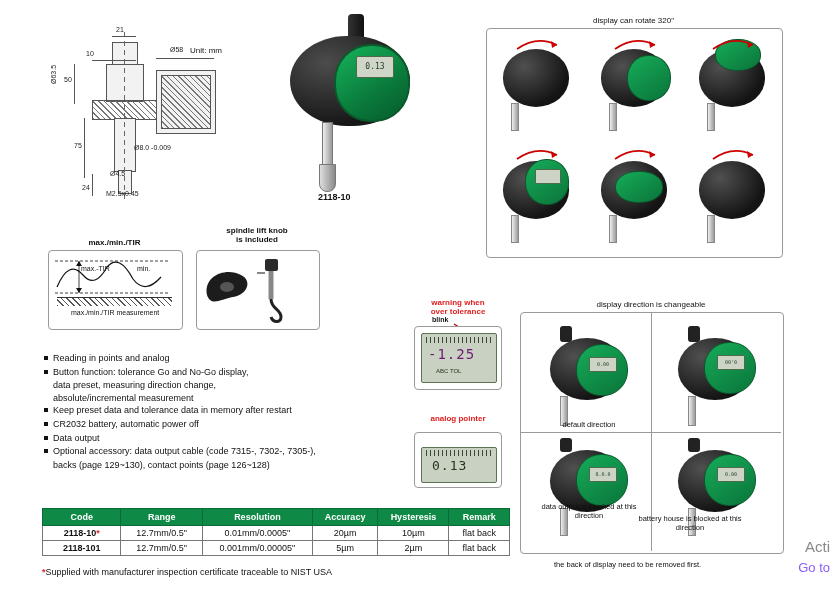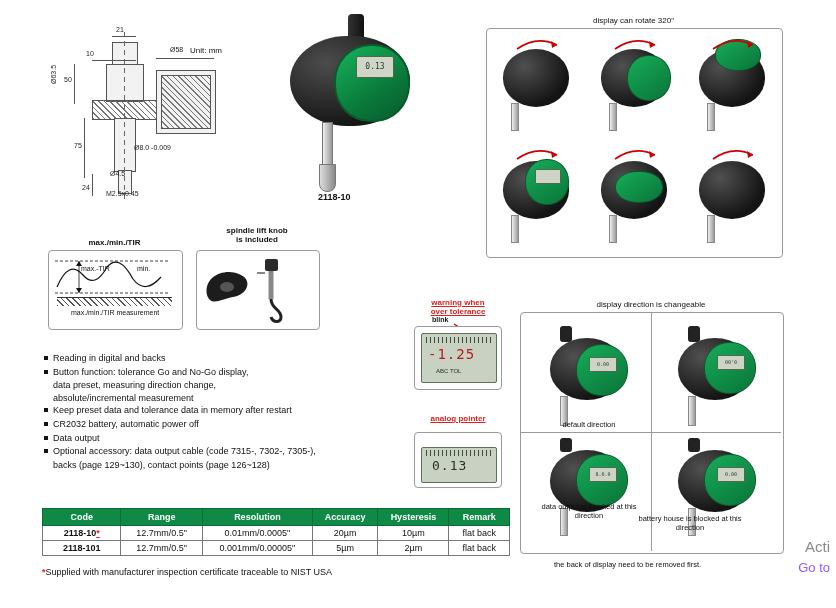--- a/index.html
+++ b/index.html
@@ -9,21 +9,21 @@
     font-family:"Liberation Sans", sans-serif;
     color:#111;
     position:relative;
     overflow:hidden;
   }
   .abs{position:absolute;}
 
   
   .tiny{font-size:7px;}
   .bold{font-weight:bold;}
-  .red{color:#e02020;text-decoration:underline;}
+  .red{color:#e02020;}
 
   
   #drawing{left:30px;top:18px;width:215px;height:190px;}
   .dl{position:absolute;background:#555;}
   .dl.h{height:1px;}
   .dl.v{width:1px;}
   .dim{position:absolute;font-size:7px;color:#222;}
   .hatch{position:absolute;background:
      repeating-linear-gradient(45deg,#777 0 1px,transparent 1px 4px);
      border:1px solid #555;}
@@ -286,21 +286,21 @@
   <div>over tolerance</div>
 </div>
 <div class="abs tiny bold" style="left:432px;top:316px;">blink</div>
 <svg class="abs" style="left:452px;top:322px;" width="22" height="14">
   <path d="M2 2 L18 12" stroke="#c00" stroke-width="1.4"></path>
   <path d="M18 12 l-6 -1 l3 -4 z" fill="#c00"></path>
 </svg>
 <div class="panel" id="warn-panel">
   <div class="abs" style="left:6px;top:6px;width:74px;height:48px;background:#c9d2c2;border:1px solid #5a7355;border-radius:2px;">
     <div class="abs" style="left:4px;top:3px;width:66px;height:6px;background:repeating-linear-gradient(to right,#3a4a38 0 1px,transparent 1px 4px);"></div>
-    <div class="abs" style="left:6px;top:12px;font-family:'DejaVu Sans Mono',monospace;font-size:14px;color:#b91c1c;letter-spacing:1px;">-1.25</div>
+    <div class="abs" style="left:6px;top:12px;font-family:'DejaVu Sans Mono',monospace;font-size:14px;color:#701a75;letter-spacing:1px;">-1.25</div>
     <div class="abs" style="left:14px;top:34px;font-size:6px;color:#22351f;">ABC TOL</div>
   </div>
 </div>
 
 <div class="panel-title abs bold red" id="ap-title">analog pointer</div>
 <div class="abs tiny" style="left:418px;top:440px;">analog pointer</div>
 <svg class="abs" style="left:468px;top:436px;" width="16" height="18">
   <path d="M8 16 L8 2" stroke="#c00" stroke-width="1.4"></path>
   <path d="M8 2 l-3 5 l6 0 z" fill="#c00"></path>
 </svg>
@@ -349,21 +349,21 @@
   <div class="mini" style="left:22px;top:14px;width:74px;height:62px;border-radius:38px/31px;"></div>
   <div class="mini-face" style="left:48px;top:18px;width:50px;height:50px;border-radius:25px;">
     <div class="mini-lcd" style="left:12px;top:12px;width:26px;height:13px;">0.00</div>
   </div>
   <div class="mini-stem" style="left:32px;top:72px;height:26px;"></div>
   <div class="abs" style="left:32px;top:2px;width:12px;height:14px;background:#222;border-radius:3px;"></div>
 </div>
 <div class="dir-label" style="left:628px;top:502px;margin-top:12px;">battery house is blocked at this direction</div>
 
 <div class="abs" id="bullets">
-  <div class="b">Reading in digital and backs</div>
+  <div class="b">Reading in points and analog</div>
   <div class="b">Button function: tolerance Go and No-Go display,</div>
   <div class="cont">data preset, measuring direction change,</div>
   <div class="cont">absolute/incremental measurement</div>
   <div class="b">Keep preset data and tolerance data in memory after restart</div>
   <div class="b">CR2032 battery, automatic power off</div>
   <div class="b">Data output</div>
   <div class="b">Optional accessory: data output cable (code 7315-, 7302-, 7305-),</div>
   <div class="cont">backs (page 129~130), contact points (page 126~128)</div>
 </div>
 

